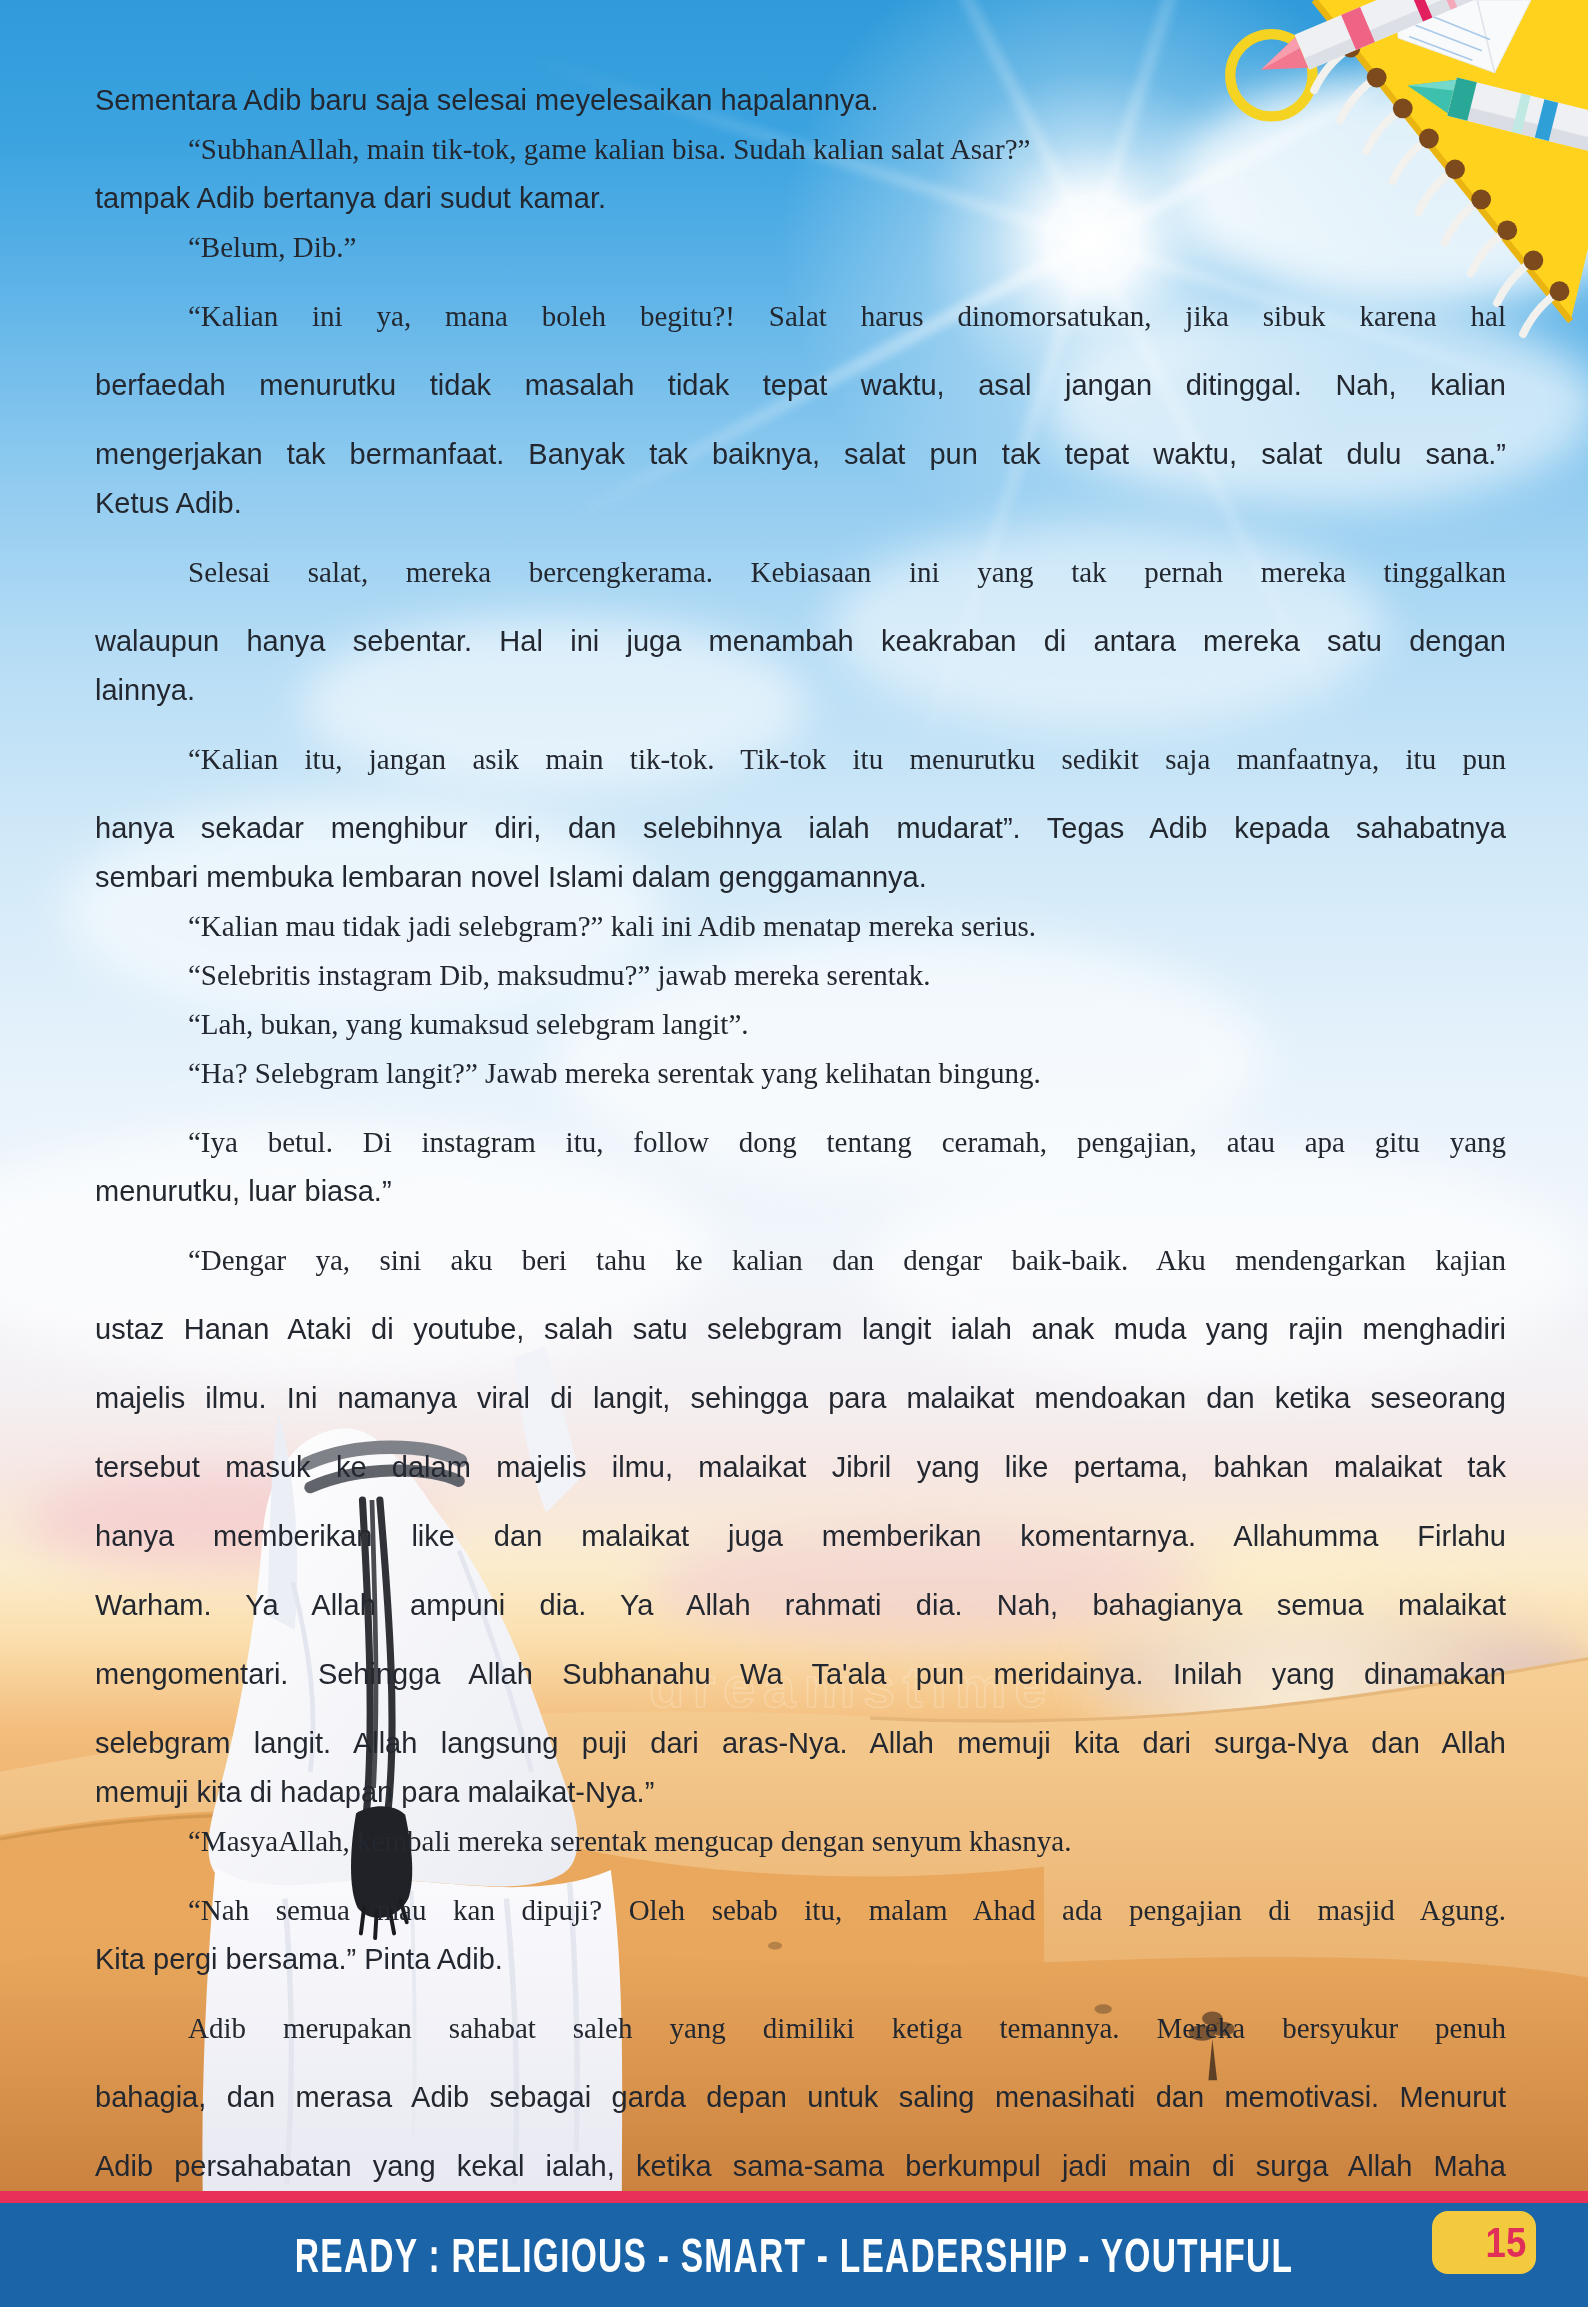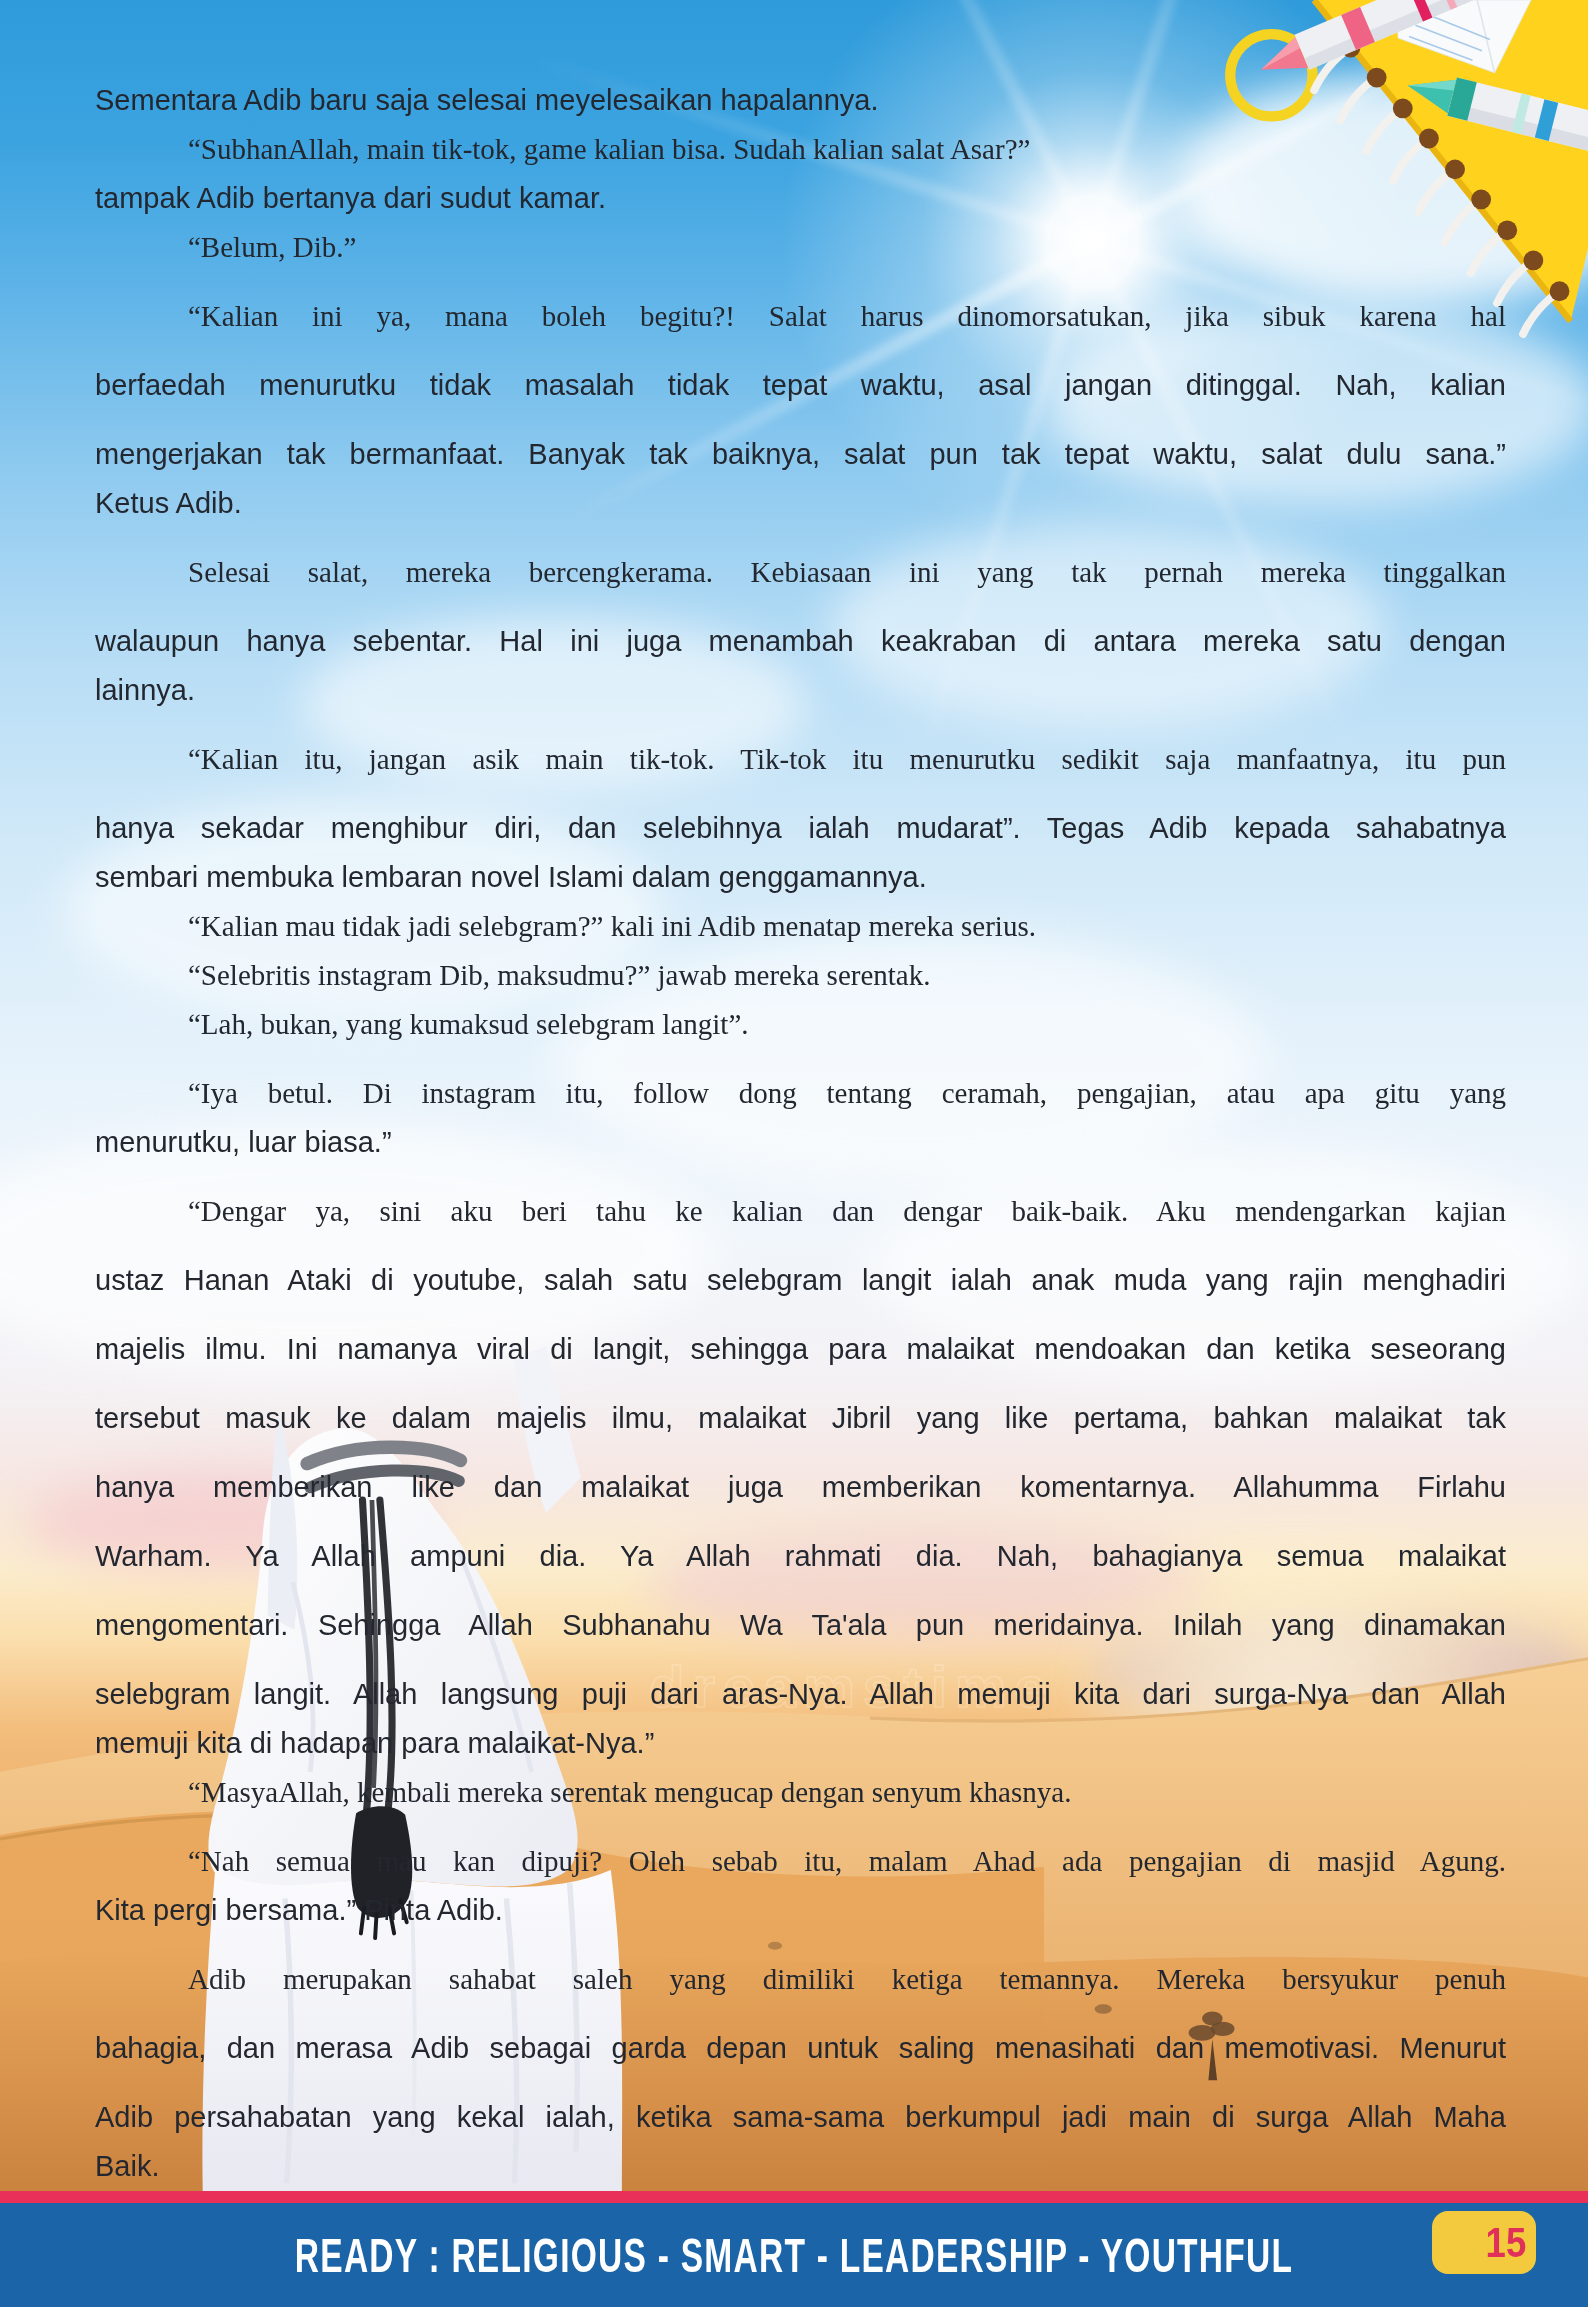--- a/index.html
+++ b/index.html
@@ -249,20 +249,21 @@
       <div class="line l">Ketus Adib.</div>
       <div class="line j ind">Selesai salat, mereka bercengkerama. Kebiasaan ini yang tak pernah mereka tinggalkan</div>
       <div class="line j">walaupun hanya sebentar. Hal ini juga menambah keakraban di antara mereka satu dengan</div>
       <div class="line l">lainnya.</div>
       <div class="line j ind">“Kalian itu, jangan asik main tik-tok. Tik-tok itu menurutku sedikit saja manfaatnya, itu pun</div>
       <div class="line j">hanya sekadar menghibur diri, dan selebihnya ialah mudarat”. Tegas Adib kepada sahabatnya</div>
       <div class="line l">sembari membuka lembaran novel Islami dalam genggamannya.</div>
       <div class="line l ind">“Kalian mau tidak jadi selebgram?” kali ini Adib menatap mereka serius.</div>
       <div class="line l ind">“Selebritis instagram Dib, maksudmu?” jawab mereka serentak.</div>
       <div class="line l ind">“Lah, bukan, yang kumaksud selebgram langit”.</div>
+      <div class="line l ind">“Ha? Selebgram langit?” Jawab mereka serentak yang kelihatan bingung.</div>
       <div class="line j ind">“Iya betul. Di instagram itu, follow dong tentang ceramah, pengajian, atau apa gitu yang</div>
       <div class="line l">menurutku, luar biasa.”</div>
       <div class="line j ind">“Dengar ya, sini aku beri tahu ke kalian dan dengar baik-baik. Aku mendengarkan kajian</div>
       <div class="line j">ustaz Hanan Ataki di youtube, salah satu selebgram langit ialah anak muda yang rajin menghadiri</div>
       <div class="line j">majelis ilmu. Ini namanya viral di langit, sehingga para malaikat mendoakan dan ketika seseorang</div>
       <div class="line j">tersebut masuk ke dalam majelis ilmu, malaikat Jibril yang like pertama, bahkan malaikat tak</div>
       <div class="line j">hanya memberikan like dan malaikat juga memberikan komentarnya. Allahumma Firlahu</div>
       <div class="line j">Warham. Ya Allah ampuni dia. Ya Allah rahmati dia. Nah, bahagianya semua malaikat</div>
       <div class="line j">mengomentari. Sehingga Allah Subhanahu Wa Ta'ala pun meridainya. Inilah yang dinamakan</div>
       <div class="line j">selebgram langit. Allah langsung puji dari aras-Nya. Allah memuji kita dari surga-Nya dan Allah</div>

